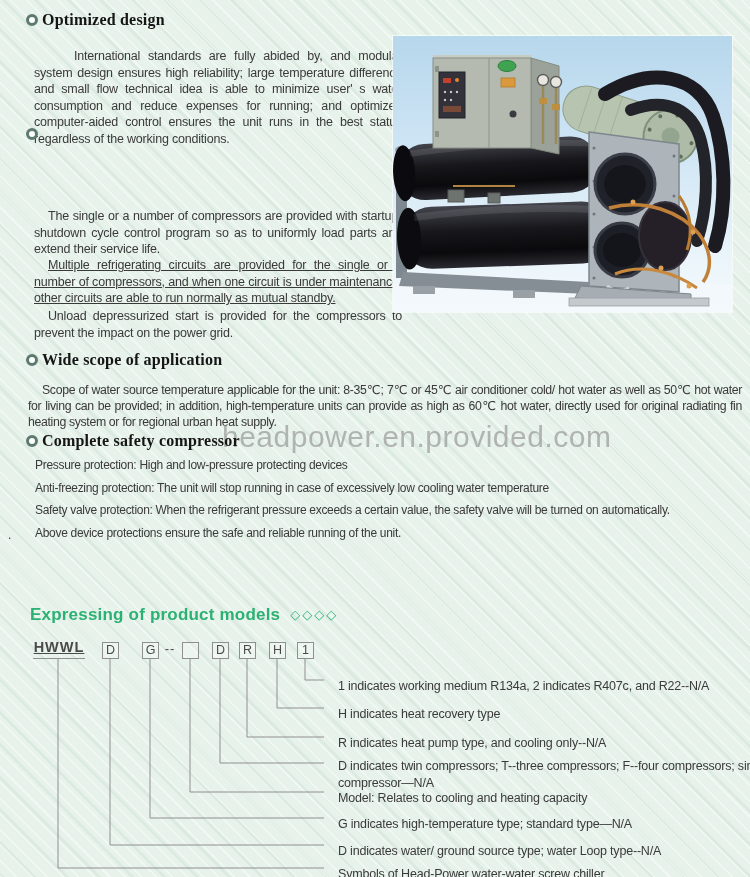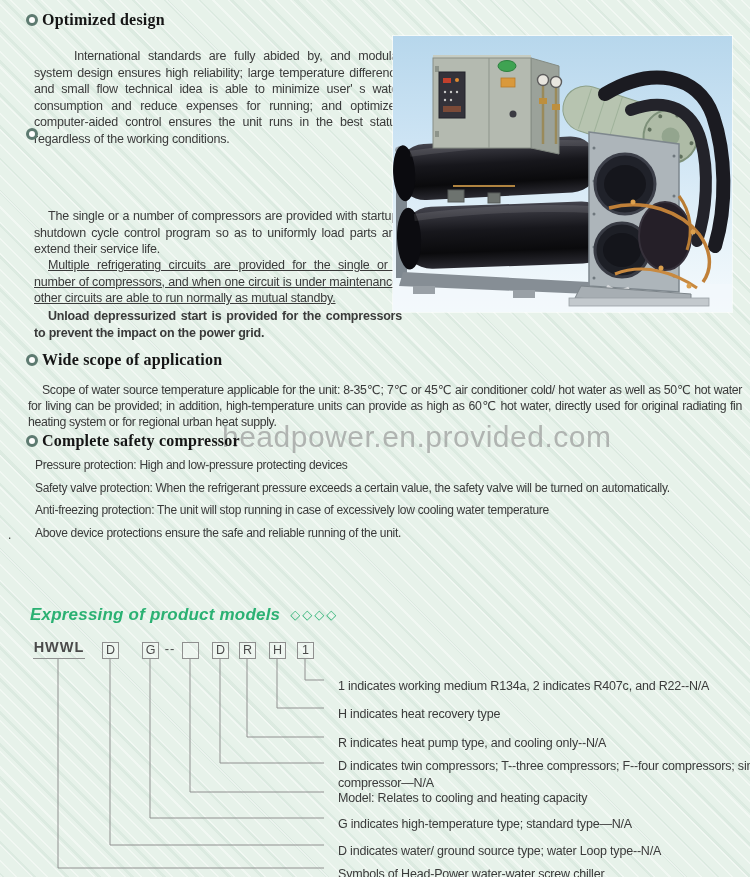--- a/index.html
+++ b/index.html
@@ -42,29 +42,29 @@
     font-size:30px;color:#8f8f8f;opacity:0.62;letter-spacing:0.5px;white-space:nowrap;
   }
   .safety-list{position:absolute;left:35px;top:458px;width:708px;}
   .safety-item{
     margin:0 0 8.5px 0;font-size:12px;letter-spacing:-0.3px;
     white-space:nowrap;color:#3a3a3a;
   }
   .stray{position:absolute;left:8px;top:528px;font-size:12px;color:#3a3a3a;}
   .models-title{
     position:absolute;left:30px;top:605px;
-    font-size:17px;font-weight:bold;color:#2bb173;letter-spacing:0.2px;white-space:nowrap;font-style:italic;
+    font-size:17px;font-weight:bold;color:#2bb173;letter-spacing:0.2px;white-space:nowrap;
   }
   .models-title .diamonds{font-size:13px;font-weight:normal;letter-spacing:2px;margin-left:10px;vertical-align:1px;}
   .diagram{position:absolute;left:0;top:638px;width:750px;height:239px;}
   .diagram svg{position:absolute;left:0;top:0;}
   .model-prefix{
     position:absolute;left:33px;top:1px;width:52px;height:19px;
     text-align:center;font-size:14.5px;font-weight:bold;color:#4a4a4a;
-    letter-spacing:1px;border-bottom:1px solid #8f8f8f;
+    letter-spacing:1px;border-bottom:1px solid #8f8f8f;text-decoration:underline;
   }
   .mbox{
     position:absolute;top:4px;width:15px;height:15px;
     border:1px solid #8f8f8f;text-align:center;line-height:15px;
     font-size:12.5px;color:#4a4a4a;background:rgba(255,255,255,0.25);
   }
   .msep{position:absolute;top:3px;left:158px;width:24px;text-align:center;font-size:13px;color:#4a4a4a;letter-spacing:1px;}
   .ann{
     position:absolute;left:330px;margin:8px;font-size:12.5px;letter-spacing:-0.2px;
     color:#3a3a3a;white-space:nowrap;
@@ -83,21 +83,21 @@
   <div class="heading" style="left:26px;top:11px;text-align:center;">
     <span class="ring"></span><span>Optimized design</span>
   </div>
   <p class="body-p indent40" style="left:22px;top:36px;width:368px;">International standards are fully abided by, and modular system design ensures high reliability; large temperature difference and small flow technical idea is able to minimize user' s water consumption and reduce expenses for running; and optimized computer-aided control ensures the unit runs in the best status regardless of the working conditions.</p>
 
   <div class="heading" style="left:26px;top:125px;">
     <span class="ring"></span>
   </div>
   <p class="body-p indent14" style="left:22px;top:196px;width:368px;">The single or a number of compressors are provided with startup-shutdown cycle control program so as to uniformly load parts and extend their service life.</p>
   <p class="body-p indent14" style="left:22px;top:245px;width:368px;text-decoration:underline;">Multiple refrigerating circuits are provided for the single or a number of compressors, and when one circuit is under maintenance, other circuits are able to run normally as mutual standby.</p>
-  <p class="body-p indent14" style="left:22px;top:296px;width:368px;font-weight:bold;">Unload depressurized start is provided for the compressors to prevent the impact on the power grid.</p>
+  <p class="body-p indent14" style="left:22px;top:296px;width:368px;">Unload depressurized start is provided for the compressors to prevent the impact on the power grid.</p>
 
   <div class="photo" aria-label="Water-cooled screw chiller unit with control cabinet, shell heat exchangers and insulated piping">
     <svg width="339" height="276" viewBox="0 0 339 276">
       <defs>
         <linearGradient id="bgG" x1="0" y1="0" x2="0" y2="1">
           <stop offset="0" stop-color="#b7d7ec"></stop>
             <stop offset="0.38" stop-color="#cde4f4"></stop>
           <stop offset="0.78" stop-color="#e9f4fa"></stop>
             <stop offset="1" stop-color="#f5fafd"></stop>
         </linearGradient>
@@ -218,22 +218,22 @@
   </div>
   <p class="wide-p" style="left:20px;top:374px;width:714px;">Scope of water source temperature applicable for the unit: 8-35℃; 7℃ or 45℃ air conditioner cold/ hot water as well as 50℃ hot water for living can be provided; in addition, high-temperature units can provide as high as 60℃ hot water, directly used for original radiating fin heating system or for regional urban heat supply.</p>
 
   <div class="watermark">headpower.en.provided.com</div>
 
   <div class="heading" style="left:26px;top:432px;">
     <span class="ring"></span><span>Complete safety compressor</span>
   </div>
   <div class="safety-list">
     <p class="safety-item">Pressure protection: High and low-pressure protecting devices</p>
+    <p class="safety-item">Anti-freezing protection: The unit will stop running in case of excessively low cooling water temperature</p>
     <p class="safety-item">Safety valve protection: When the refrigerant pressure exceeds a certain value, the safety valve will be turned on automatically.</p>
-    <p class="safety-item">Anti-freezing protection: The unit will stop running in case of excessively low cooling water temperature</p>
     <p class="safety-item">Above device protections ensure the safe and reliable running of the unit.</p>
   </div>
   <span class="stray">.</span>
 
   <div class="models-title">
     <span>Expressing of product models</span><span class="diamonds">◇◇◇◇</span>
   </div>
 
   <div class="diagram">
     <svg width="750" height="239" viewBox="0 0 750 239">

